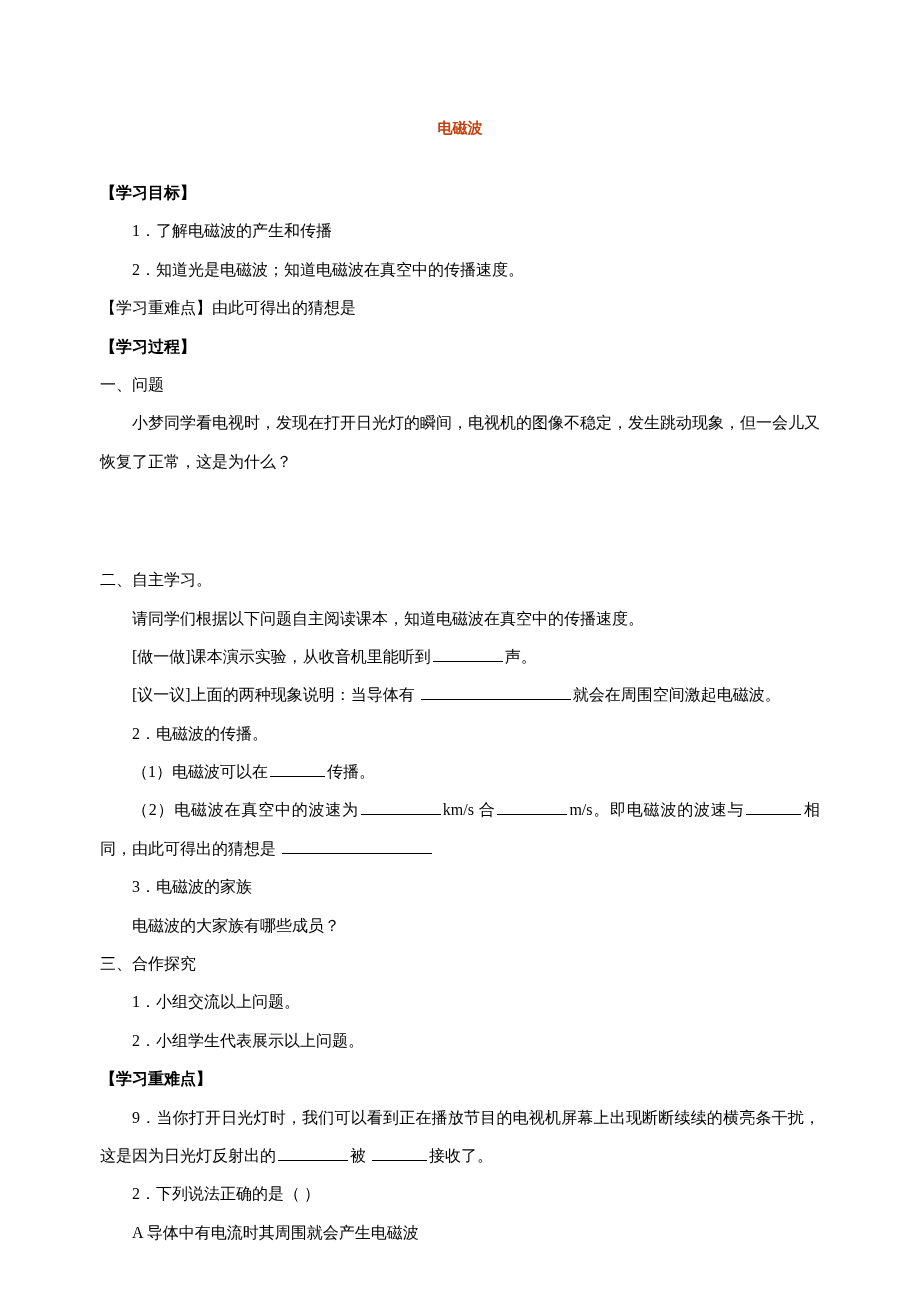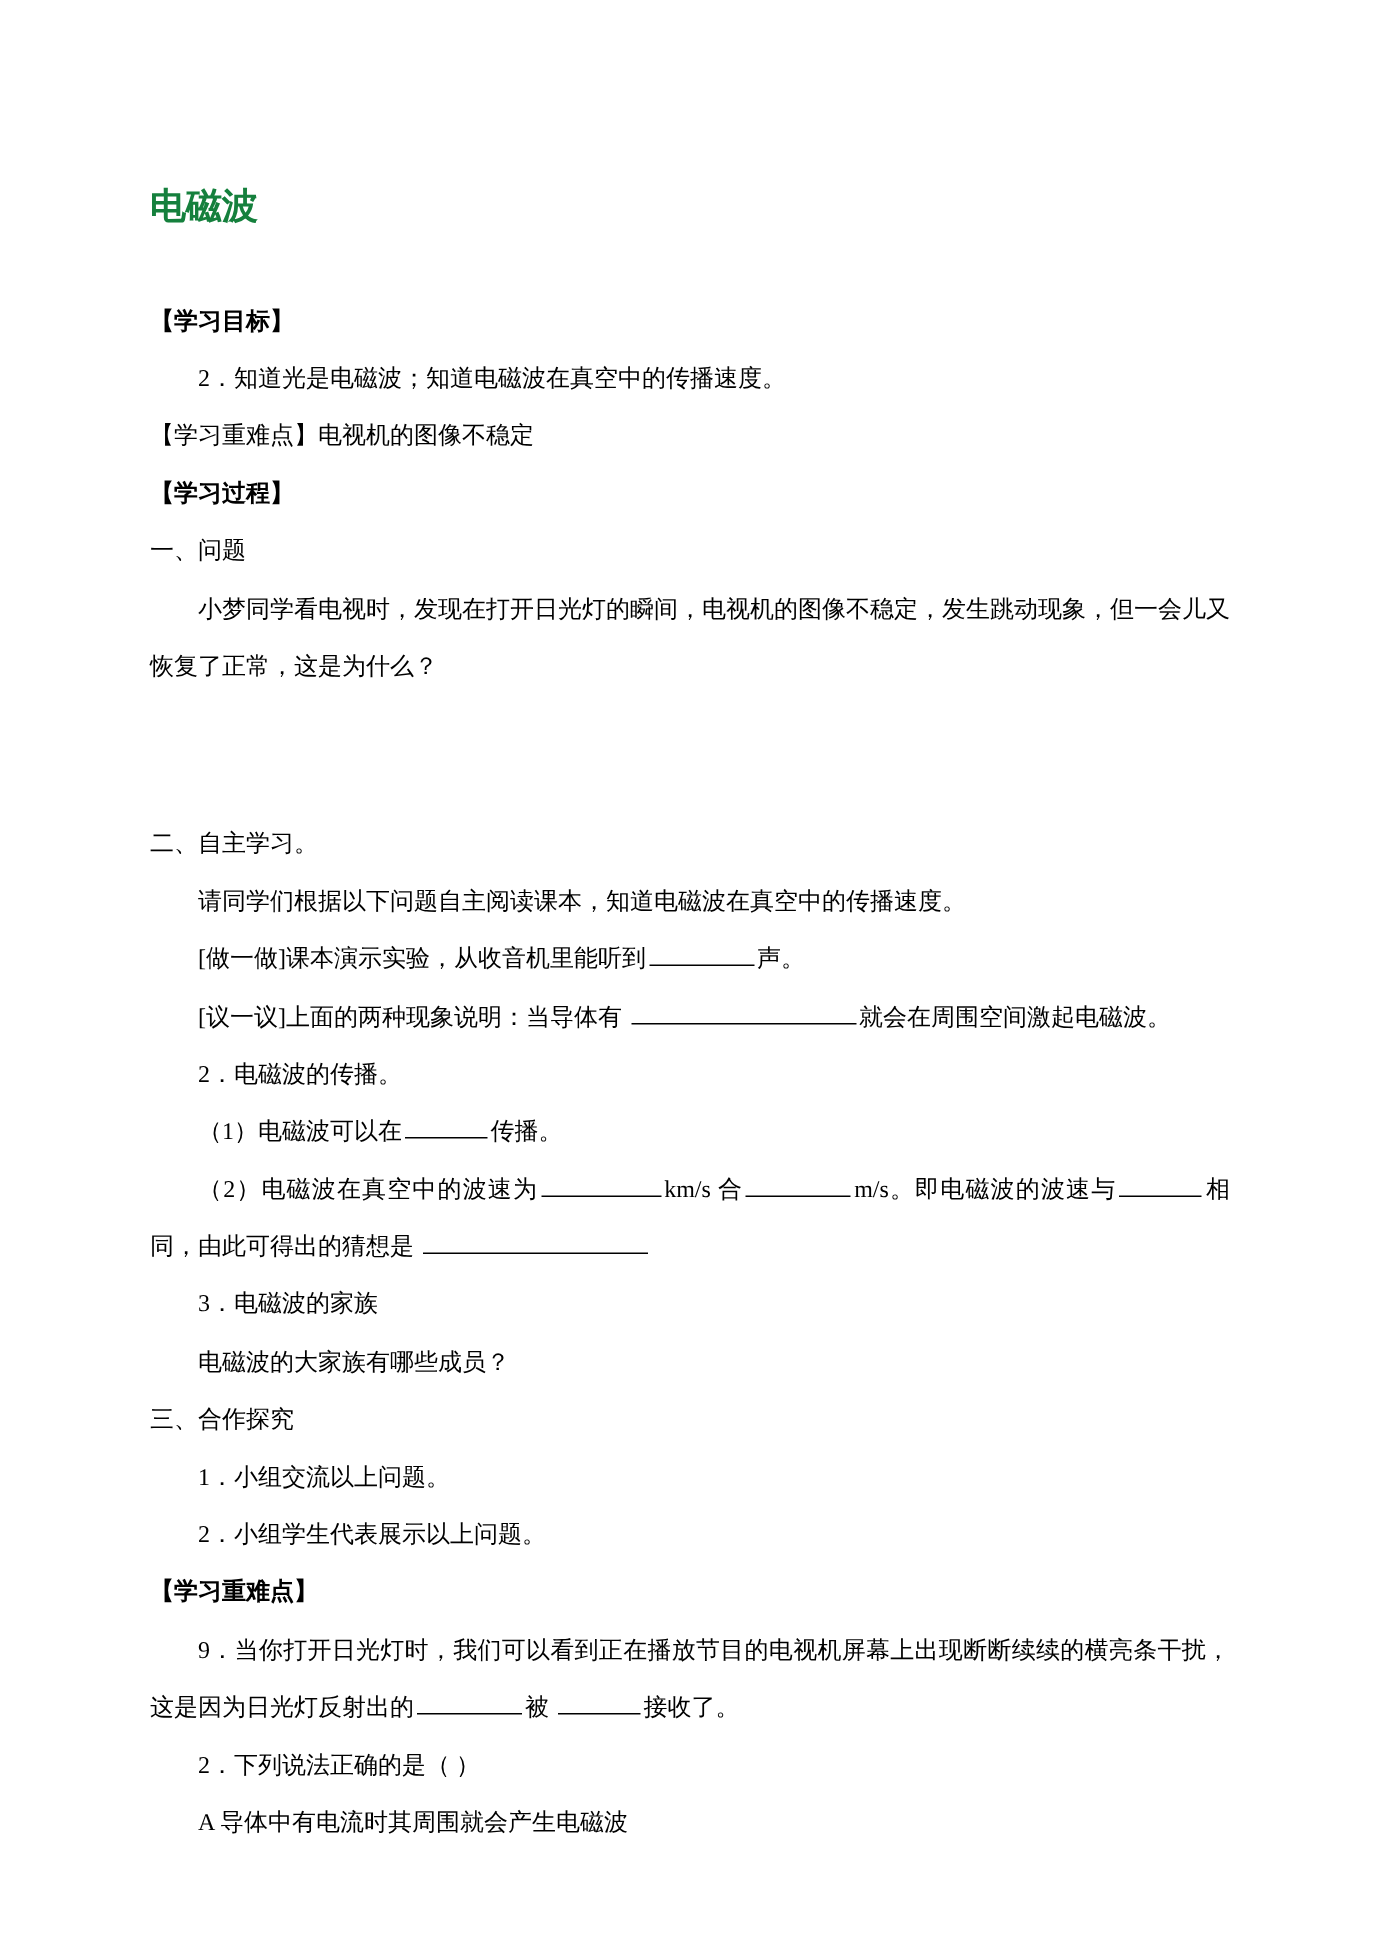--- a/index.html
+++ b/index.html
@@ -9,23 +9,24 @@
       font-family: "SimSun", "宋体", serif;
       font-size: 16px;
       color: #000;
       line-height: 2.4;
       width: 920px;
     }
     .page {
       padding: 110px 100px 100px 100px;
     }
     .title {
-      color: #15803d;
+      text-align: center;
+      color: #c2410c;
       font-weight: bold;
-      font-size: 24px;
+      font-size: 15px;
       margin-bottom: 28px;
       font-family: "SimSun", "宋体", serif;
     }
     .section-head {
       font-weight: bold;
       margin: 0;
     }
     .indent1 {
       padding-left: 2em;
     }
@@ -51,24 +52,25 @@
       height: 80px;
     }
   </style>
 </head>
 <body>
 
 <div class="page">
   <div class="title">电磁波</div>
 
   <p class="para section-head">【学习目标】</p>
+  <p class="para indent1">1．了解电磁波的产生和传播</p>
   <p class="para indent1">2．知道光是电磁波；知道电磁波在真空中的传播速度。</p>
 
   <p class="para">
-    <span>【学习重难点】</span><span>电视机的图像不稳定</span>
+    <span>【学习重难点】</span><span>由此可得出的猜想是</span>
   </p>
 
   <p class="para section-head">【学习过程】</p>
 
   <p class="para">一、问题</p>
   <p class="para para-ind">小梦同学看电视时，发现在打开日光灯的瞬间，电视机的图像不稳定，发生跳动现象，但一会儿又恢复了正常，这是为什么？</p>
 
   <div class="gap"></div>
 
   <p class="para">二、自主学习。</p>

